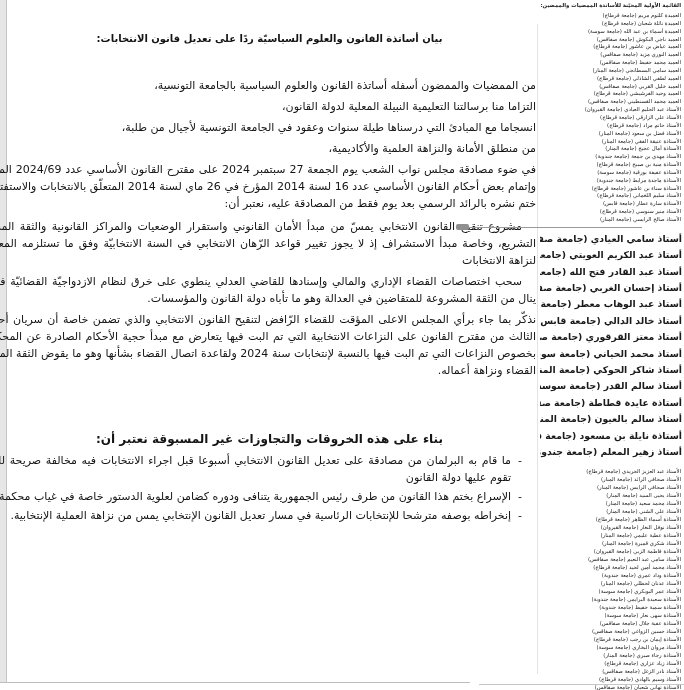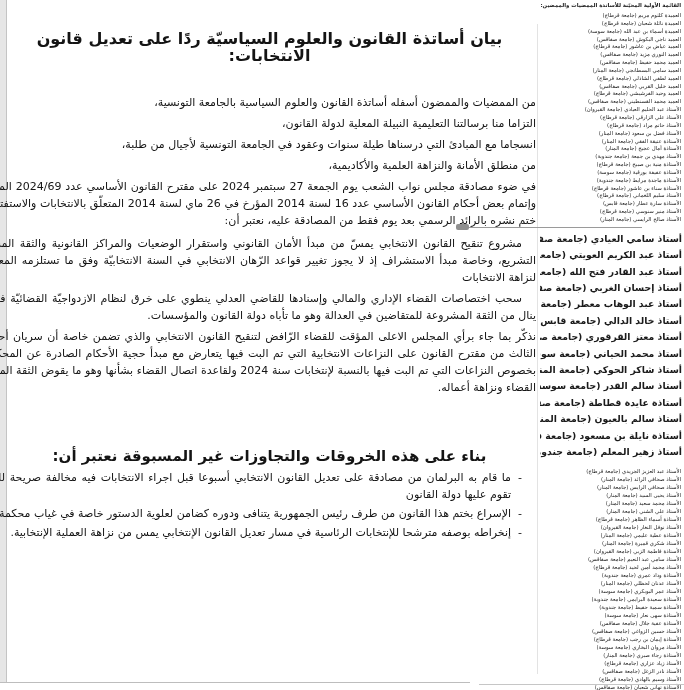--- a/index.html
+++ b/index.html
@@ -26,30 +26,30 @@
     position:absolute;left:479px;top:684px;width:205px;height:1px;background:#c6c6c6;
   }
 
   
   .main-doc{
     position:absolute;top:22px;left:-52px;width:588px;
     direction:rtl;text-align:justify;
     font-size:11px;line-height:17px;color:#141414;
   }
   .doc-title{
-    font-weight:bold;font-size:16px;line-height:17px;text-align:center;
+    font-weight:bold;font-size:10px;line-height:17px;text-align:center;
     margin:8px 0 0 0;padding-left:0;margin-left:55px;
   }
   .doc-title .t2{font-weight:bold;}
   .title-gap{height:30px;}
   .main-doc p{margin:0 0 4px 0;}
   .main-doc p.indent{text-indent:14px;}
   .main-doc p.wide{margin-bottom:6px;}
   .section-head{
-    font-weight:bold;font-size:15px;text-align:center;
+    font-weight:bold;font-size:12px;text-align:center;
     margin:52px 0 4px 0;margin-left:55px;
   }
   .bullet{display:flex;gap:7px;padding-right:14px;margin:0 0 2px 0;}
   .bullet .dash{flex:0 0 auto;}
   .bullet .btxt{flex:1 1 auto;text-align:justify;}
 
   
   .sidebar{
     position:absolute;left:540px;top:0;width:144px;height:690px;
     direction:rtl;text-align:right;color:#1a1a1a;

